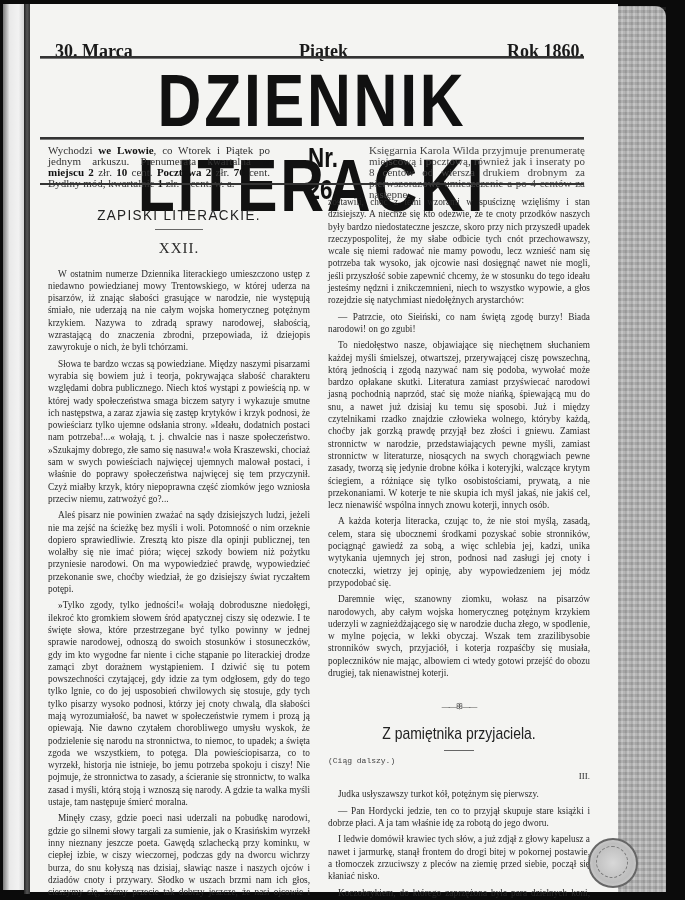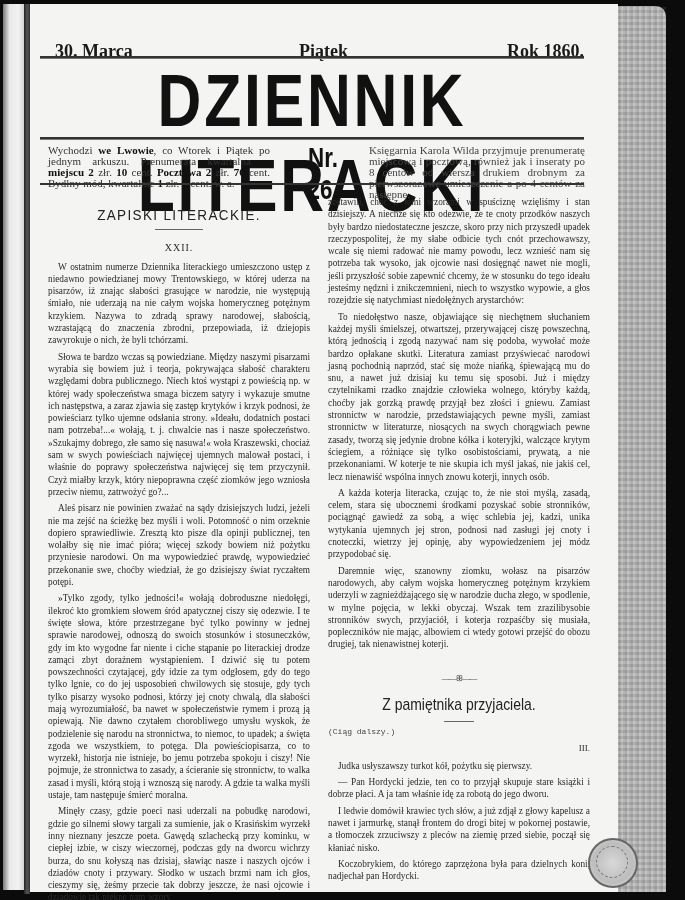--- a/index.html
+++ b/index.html
@@ -23,21 +23,21 @@
   .issue{position:absolute;left:286px;top:142px;width:74px;text-align:center;font-family:"Liberation Sans","DejaVu Sans",sans-serif;font-weight:bold;font-size:28px;transform:scaleX(0.8);color:#111;}
   .b{font-weight:bold;color:#111;}
 
   .col{position:absolute;font-size:9.3px;line-height:12.3px;color:#2a2a2a;text-align:justify;hyphens:auto;}
   .col-left{left:48px;top:209px;width:262px;}
   .col-right{left:328px;top:196px;width:262px;}
   .col p{margin:0;text-indent:10px;}
   .col p + p{margin-top:4px;}
   .sec-title{text-align:center;font-family:"Liberation Sans","DejaVu Sans",sans-serif;font-size:15px;letter-spacing:1.5px;margin:0 0 8px 0;color:#222;transform:scaleX(0.9);}
   .sec-rule{width:48px;height:1px;background:#666;margin:0 auto 12px auto;}
-  .sec-num{text-align:center;font-size:10px;margin-bottom:6px;letter-spacing:1px;}
+  .sec-num{text-align:center;font-size:15px;margin-bottom:13px;letter-spacing:1px;}
   .orn{text-align:center;font-size:8px;letter-spacing:-1px;color:#333;margin:22px 0 14px 0;}
   .sec2-title{text-align:center;font-family:"Liberation Sans","DejaVu Sans",sans-serif;font-size:17px;margin:0 0 10px 0;color:#222;transform:scaleX(0.82);}
   .cont{text-align:left;font-size:8px;margin:4px 0 3px 0;color:#444;font-family:Liberation Mono, monospace;}
   .chap{text-align:right;font-size:9px;margin-bottom:6px;}
   .stamp{position:absolute;left:588px;top:838px;width:46px;height:46px;border-radius:50%;border:2px solid #666;background:radial-gradient(circle,#d8d8d8 0%,#bdbdbd 60%,#e6e6e6 100%);}
   .stamp:after{content:"";position:absolute;left:6px;top:6px;width:30px;height:30px;border-radius:50%;border:1px dashed #777;}
 </style>
 </head>
 <body>
 
@@ -69,27 +69,28 @@
   <div class="sec-num">XXII.</div>
   <p>W ostatnim numerze Dziennika literackiego umieszczono ustęp z niedawno powiedzianej mowy Trentowskiego, w której uderza na pisarzów, iż znając słabości grasujące w narodzie, nie występują śmiało, nie uderzają na nie całym wojska homeryczneg potężnym krzykiem. Nazywa to zdradą sprawy narodowej, słabością, wzrastającą do znaczenia zbrodni, przepowiada, iż dziejopis zawyrokuje o nich, że byli tchórzami.</p>
   <p>Słowa te bardzo wczas są powiedziane. Między naszymi pisarzami wyrabia się bowiem już i teorja, pokrywająca słabość charakteru względami dobra publicznego. Niech ktoś wystąpi z powieścią np. w której wady społeczeństwa smaga biczem satyry i wykazuje smutne ich następstwa, a zaraz zjawia się zastęp krytyków i krzyk podnosi, że powieściarz tylko ujemne odsłania strony. »Ideału, dodatnich postaci nam potrzeba!...« wołają, t. j. chwalcie nas i nasze społeczeństwo. »Szukajmy dobrego, złe samo się nasuwa!« woła Kraszewski, chociaż sam w swych powieściach najwięcej ujemnych malował postaci, i właśnie do poprawy społeczeństwa najwięcej się tem przyczynił. Czyż miałby krzyk, który niepoprawna część ziomków jego wzniosła przeciw niemu, zatrwożyć go?...</p>
   <p>Aleś pisarz nie powinien zważać na sądy dzisiejszych ludzi, jeżeli nie ma zejść na ścieżkę bez myśli i woli. Potomność o nim orzeknie dopiero sprawiedliwie. Zresztą kto pisze dla opinji publicznej, ten wolałby się nie imać pióra; więcej szkody bowiem niż pożytku przyniesie narodowi. On ma wypowiedzieć prawdę, wypowiedzieć przekonanie swe, choćby wiedział, że go dzisiejszy świat ryczałtem potępi.</p>
   <p>»Tylko zgody, tylko jedności!« wołają dobroduszne niedołęgi, ilekroć kto gromkiem słowem śród apatycznej ciszy się odezwie. I te święte słowa, które przestrzegane być tylko powinny w jednej sprawie narodowej, odnoszą do swoich stosunków i stosuneczków, gdy im kto wygodne far niente i ciche stąpanie po literackiej drodze zamąci zbyt dorażnem wystąpieniem. I dziwić się tu potem powszechności czytającej, gdy idzie za tym odgłosem, gdy do tego tylko lgnie, co do jej usposobień chwilowych się stosuje, gdy tych tylko pisarzy wysoko podnosi, którzy jej cnoty chwalą, dla słabości mają wyrozumiałość, ba nawet w społeczeństwie rymem i prozą ją opiewają. Nie dawno czytałem chorobliwego umysłu wyskok, że podzielenie się narodu na stronnictwa, to niemoc, to upadek; a święta zgoda we wszystkiem, to potęga. Dla powieściopisarza, co to wyrzekł, historja nie istnieje, bo jemu potrzeba spokoju i ciszy! Nie pojmuje, że stronnictwa to zasady, a ścieranie się stronnictw, to walka zasad i myśli, którą stoją i wznoszą się narody. A gdzie ta walka myśli ustaje, tam następuje śmierć moralna.</p>
   <p>Minęły czasy, gdzie poeci nasi uderzali na pobudkę narodowi, gdzie go silnemi słowy targali za sumienie, jak o Krasińskim wyrzekł inny nieznany jeszcze poeta. Gawędą szlachecką przy kominku, w ciepłej izbie, w ciszy wieczornej, podczas gdy na dworcu wichrzy burza, do snu kołyszą nas dzisiaj, sławiąc nasze i naszych ojców i dziadów cnoty i przywary. Słodko w uszach brzmi nam ich głos, cieszymy się, żeśmy przecie tak dobrzy jeszcze, że nasi ojcowie i dziadowie tak piękne nam wzory</p>
 </div>
 
 <div class="col col-right">
   <p style="text-indent:0">zostawili, choć z temi wzorami w spuściznę wzięliśmy i stan dzisiejszy. A niechże się kto odezwie, że te cnoty przodków naszych były bardzo niedostateczne jeszcze, skoro przy nich przyszedł upadek rzeczypospolitej, że my słabe odbicie tych cnót przechowawszy, wcale się niemi radować nie mamy powodu, lecz wznieść nam się potrzeba tak wysoko, jak ojcowie nasi dosięgnąć nawet nie mogli, jeśli przyszłość sobie zapewnić chcemy, że w stosunku do tego ideału jesteśmy nędzni i znikczemnieni, niech to wszystko wypowie, a głos rozejdzie się natychmiast niedołężnych arystarchów:</p>
+  <p>— Patrzcie, oto Sieiński, co nam świętą zgodę burzy! Biada narodowi! on go zgubi!</p>
   <p>To niedołęstwo nasze, objawiające się niechętnem słuchaniem każdej myśli śmielszej, otwartszej, przerywającej ciszę powszechną, którą jednością i zgodą nazywać nam się podoba, wywołać może bardzo opłakane skutki. Literatura zamiast przyświecać narodowi jasną pochodnią naprzód, stać się może niańką, śpiewającą mu do snu, a nawet już dzisiaj ku temu się sposobi. Już i między czytelnikami rzadko znajdzie człowieka wolnego, któryby każdą, choćby jak gorzką prawdę przyjął bez złości i gniewu. Zamiast stronnictw w narodzie, przedstawiających pewne myśli, zamiast stronnictw w literaturze, niosących na swych chorągwiach pewne zasady, tworzą się jedynie drobne kółka i koteryjki, walczące krytym ściegiem, a różniące się tylko osobistościami, prywatą, a nie przekonaniami. W koterje te nie skupia ich myśl jakaś, nie jakiś cel, lecz nienawiść wspólna innych znowu koterji, innych osób.</p>
   <p>A każda koterja literacka, czując to, że nie stoi myślą, zasadą, celem, stara się ubocznemi środkami pozyskać sobie stronników, pociągnąć gawiedź za sobą, a więc schlebia jej, kadzi, unika wytykania ujemnych jej stron, podnosi nad zasługi jej cnoty i cnoteczki, wietrzy jej opinję, aby wypowiedzeniem jej módz przypodobać się.</p>
   <p>Daremnie więc, szanowny ziomku, wołasz na pisarzów narodowych, aby całym wojska homeryczneg potężnym krzykiem uderzyli w zagnieżdżającego się w narodzie ducha złego, w spodlenie, w mylne pojęcia, w lekki obyczaj. Wszak tem zrazilibysobie stronników swych, przyjaciół, i koterja rozpaśćby się musiała, popleczników nie mając, albowiem ci wtedy gotowi przejść do obozu drugiej, tak nienawistnej koterji.</p>
   <div class="orn">——ꕥ——</div>
   <div class="sec2-title">Z pamiętnika przyjaciela.</div>
   <div class="sec-rule" style="width:30px;margin-bottom:4px;"></div>
   <div class="cont">(Ciąg dalszy.)</div>
   <div class="chap">III.</div>
-  <p>Judka usłyszawszy turkot kół, pożytku się pierwszy.</p>
+  <p>Judka usłyszawszy turkot kół, potężnym się pierwszy.</p>
   <p>— Pan Hordycki jedzie, ten co to przyjął skupuje stare książki i dobrze płaci. A ja tam właśnie idę za robotą do jego dworu.</p>
   <p>I ledwie domówił krawiec tych słów, a już zdjął z głowy kapelusz a nawet i jarmurkę, stanął frontem do drogi bitej w pokornej postawie, a tłomoczek zrzuciwszy z pleców na ziemię przed siebie, począł się kłaniać nisko.</p>
   <p>Koczobrykiem, do którego zaprzężona była para dzielnych koni, nadjechał pan Hordycki.</p>
 </div>
 
 <div class="stamp"></div>
 
 </body></html>

